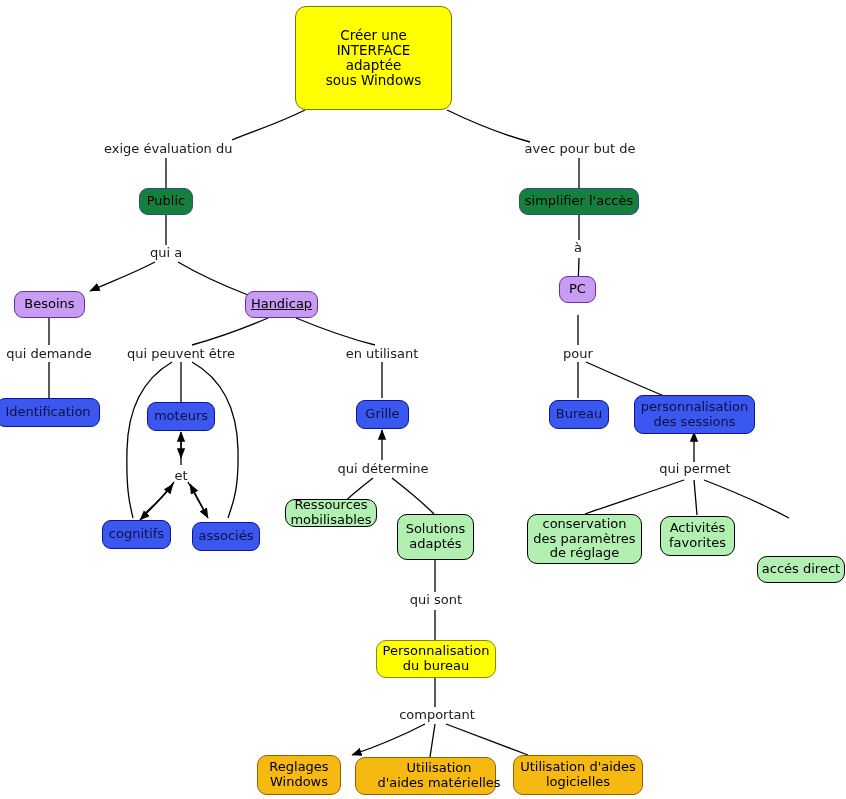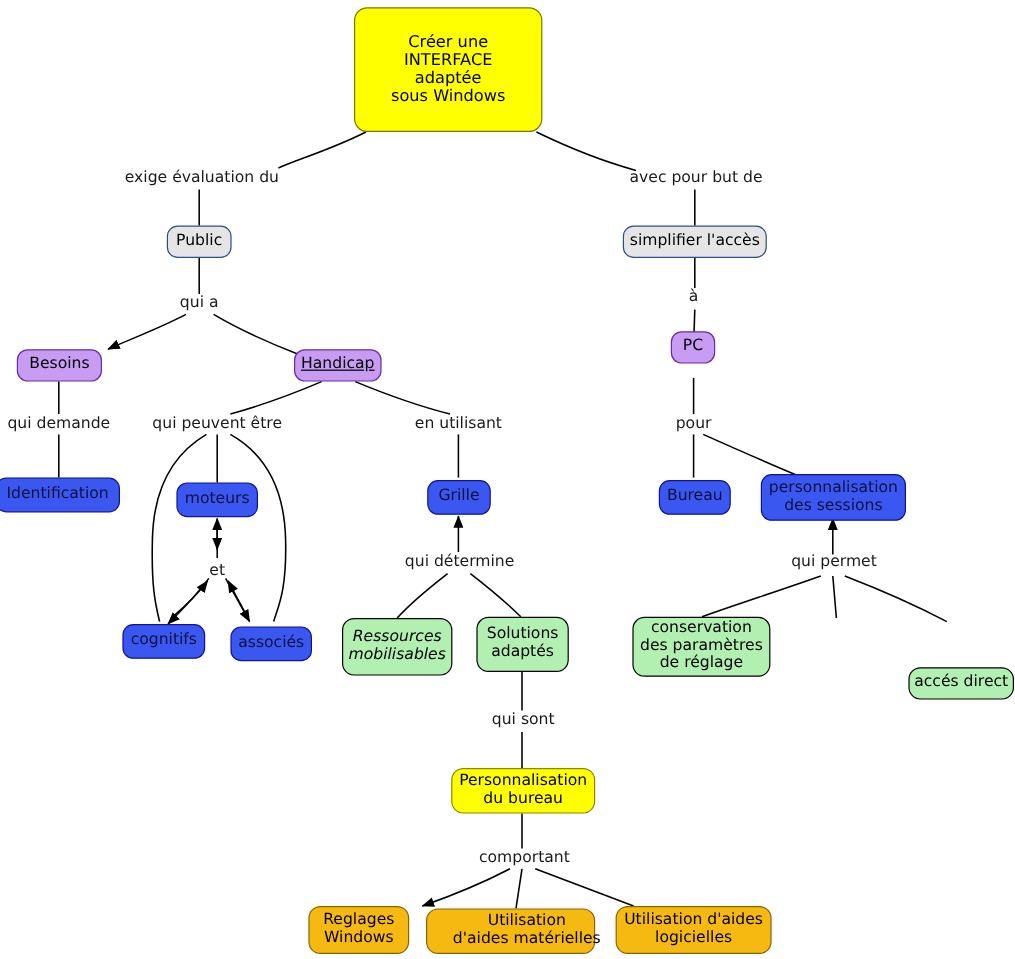--- a/index.html
+++ b/index.html
@@ -35,21 +35,21 @@
     white-space: pre;
     z-index: 3;
   }
   .node-root {
     background: #ffff00;
     border: 1px solid #7a7a00;
     border-radius: 11px;
     font-size: 13.5px;
   }
   .node-blue-light {
-    background: #e5e5e5;
+    background: #15803d;
     border: 1.6px solid #2b4f88;
     border-radius: 9px;
     font-size: 13px;
   }
   .node-purple {
     background: #c79cf2;
     border: 1.6px solid #6a2ca8;
     border-radius: 9px;
     font-size: 13px;
   }
@@ -195,30 +195,32 @@
 
   <div class="node node-blue" style="left:192px; top:522px; width:68px; height:29px; color:#101040;">associés</div>
 
   <div class="node node-blue" style="left:356px; top:400px; width:53px; height:29px; color:#101040;">Grille</div>
 
   <div class="node node-blue" style="left:549px; top:400px; width:60px; height:29px; color:#101040;">Bureau</div>
 
   <div class="node node-blue" style="left:634px; top:395px; width:121px; height:39px; color:#101040;">personnalisation
 des sessions</div>
 
-  <div class="node node-green" style="left:285px; top:515px; width:92px; height:48px;font-style:italic;">Ressources
+  <div class="node node-green" style="left:285px; top:499px; width:92px; height:28px;">Ressources
 mobilisables</div>
 
   <div class="node node-green" style="left:397px; top:514px; width:77px; height:46px;">Solutions
 adaptés</div>
 
   <div class="node node-green" style="left:527px; top:514px; width:115px; height:50px;">conservation
 des paramètres
 de réglage</div>
 
+  <div class="node node-green" style="left:660px; top:516px; width:75px; height:40px;">Activités
+favorites</div>
 
   <div class="node node-green" style="left:757px; top:524px; width:88px; height:27px;margin-top:32px;">accés direct</div>
 
   <div class="node node-yellow" style="left:376px; top:640px; width:120px; height:38px;">Personnalisation
 du bureau</div>
 
   <div class="node node-orange" style="left:257px; top:755px; width:84px; height:40px;">Reglages
 Windows</div>
 
   <div class="node node-orange" style="left:355px; top:757px; width:141px; height:38px;padding-left:27px;">Utilisation

